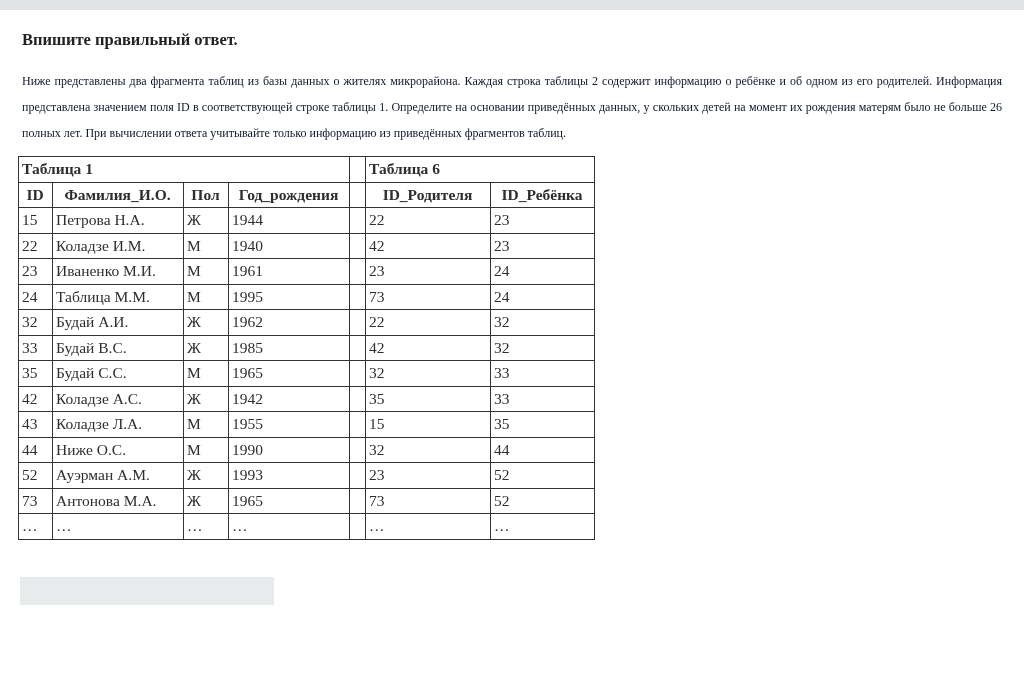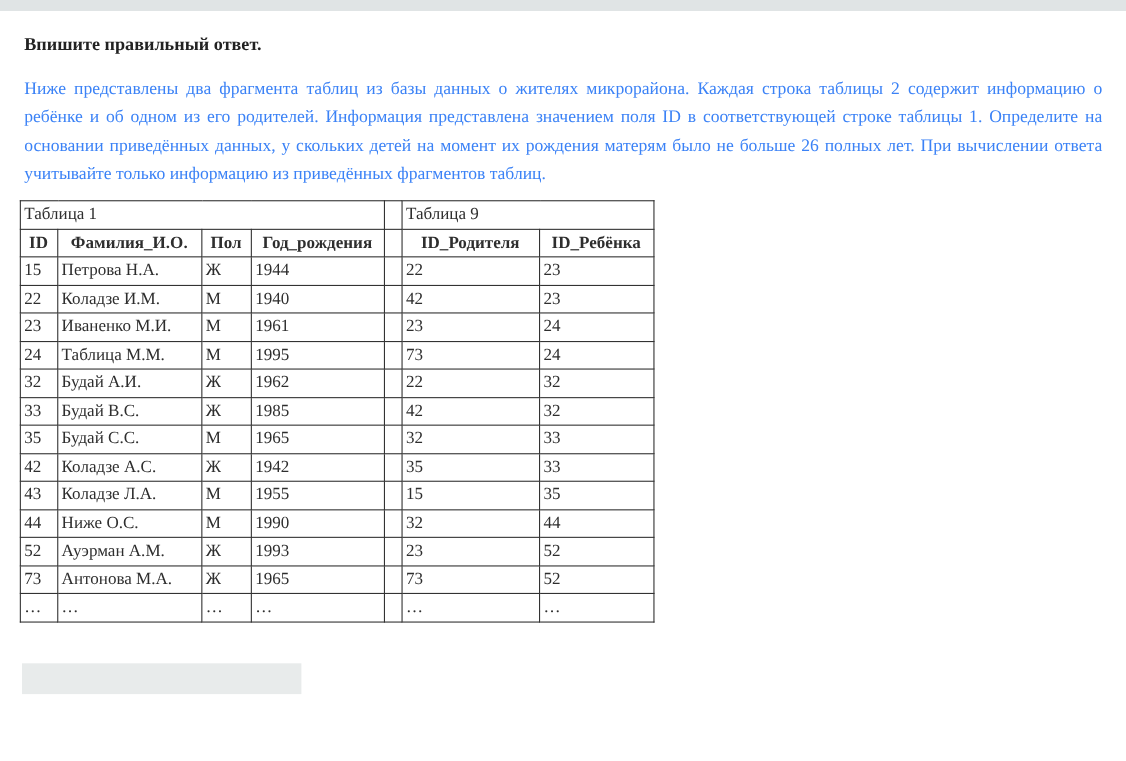--- a/index.html
+++ b/index.html
@@ -15,46 +15,46 @@
     background: #e0e4e5;
   }
   .content { padding: 20px 16px 0 22px; }
   .q-title {
     font-weight: bold;
     font-size: 16.5px;
     margin-bottom: 18px;
     color: #222;
   }
   .q-text {
-    font-size: 16px;
+    font-size: 12px;
     line-height: 26px;
     text-align: justify;
     width: 980px;
     margin-bottom: 10px;
-    color: #3b82f6;
+    color: #0f172a;
   }
   table.db {
     border-collapse: collapse;
     margin-left: -4px;
     table-layout: fixed;
     font-size: 15.5px;
     color: #2e2e2e;
   }
   table.db td, table.db th {
     border: 1px solid #333;
     height: 25.5px;
     padding: 1px 4px 1px 3px;
     text-align: left;
     vertical-align: middle;
     font-weight: normal;
     overflow: hidden;
     white-space: nowrap;
   }
   table.db th { font-weight: bold; text-align: center; }
-  table.db .caption-cell { font-weight: normal; }
+  table.db .caption-cell { font-weight: bold; }
   .answer-box {
     margin: 37px 0 0 -2px;
     width: 254px;
     height: 28px;
     background: #e8ebeb;
     border: none;
     outline: none;
     font-family: "Liberation Serif", serif;
     font-size: 16px;
     padding: 0 8px;
@@ -80,21 +80,21 @@
         <col style="width:45px">
         <col style="width:121px">
         <col style="width:16px">
         <col style="width:125px">
         <col style="width:104px">
       </colgroup>
       <thead>
         <tr>
           <td class="caption-cell" colspan="4">Таблица 1</td>
           <td class="spacer"></td>
-          <td class="caption-cell" colspan="2">Таблица 9</td>
+          <td class="caption-cell" colspan="2">Таблица 6</td>
         </tr>
         <tr>
           <th>ID</th>
           <th>Фамилия_И.О.</th>
           <th>Пол</th>
           <th>Год_рождения</th>
           <th class="spacer"></th>
           <th>ID_Родителя</th>
           <th>ID_Ребёнка</th>
         </tr>

